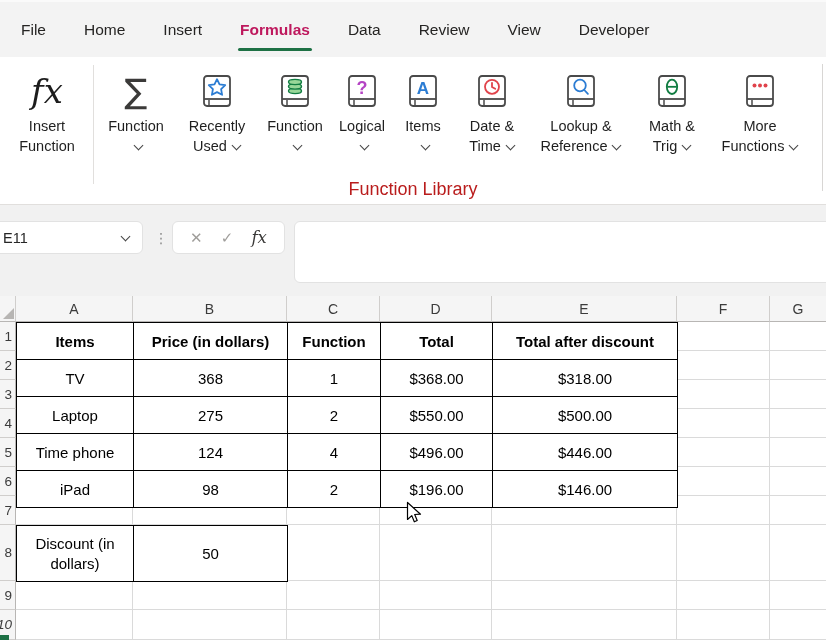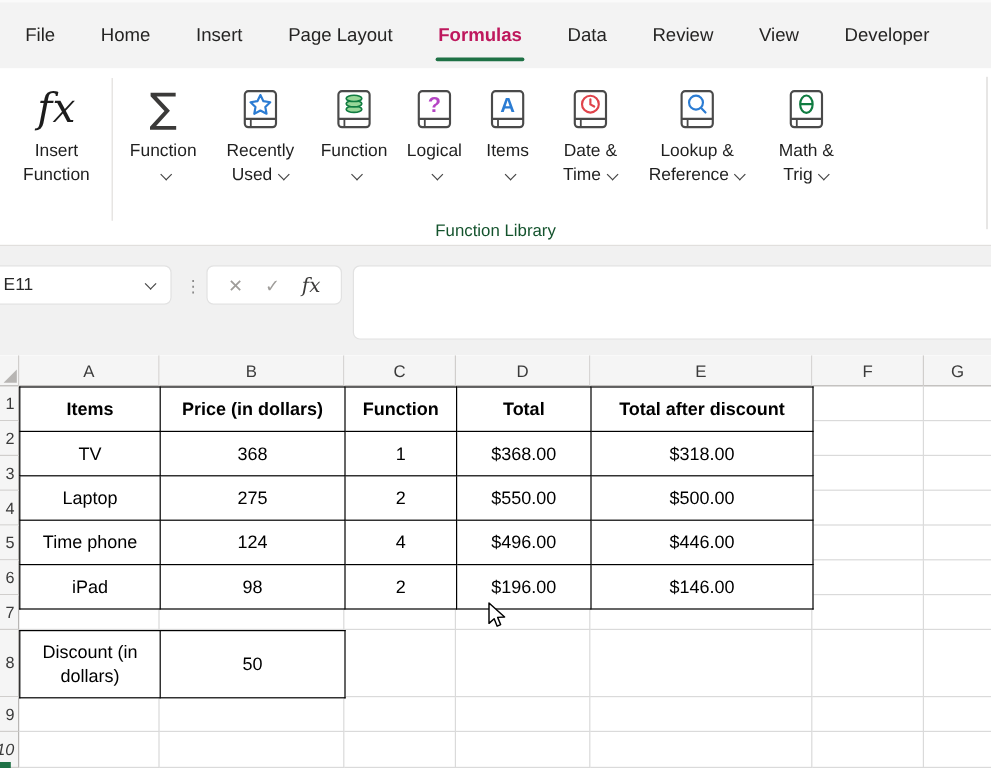--- a/index.html
+++ b/index.html
@@ -28,21 +28,21 @@
   .fx-big{font-family:"DejaVu Serif",serif;font-style:italic;font-size:34px;color:#1c1c1c;line-height:1;}
   .sigma-big{font-family:"DejaVu Sans",sans-serif;font-size:34px;color:#3b3a39;line-height:1;}
   .rb-l1,.rb-l2{font-size:14.5px;line-height:20px;color:#1f1f1f;display:flex;align-items:center;
                 justify-content:center;gap:5px;height:20px;white-space:nowrap;}
   .chev{width:9px;height:9px;display:inline-block;position:relative;}
   .chev::before{content:"";position:absolute;left:1px;top:0;width:6px;height:6px;
                 border-right:1.6px solid #444;border-bottom:1.6px solid #444;transform:rotate(45deg);}
   .rb-sep{width:1px;background:#e1dfdd;margin:8px 3px 20px 3px;}
   .ribbon-right-sep{position:absolute;right:3px;top:7px;bottom:13px;width:1px;background:#d8d6d4;}
   .group-label{position:absolute;bottom:4px;left:0;right:0;text-align:center;
-               font-size:14px;color:#14532d;}
+               font-size:18px;color:#b91c1c;}
 
   
   .fbar{position:absolute;top:205px;left:0;right:0;height:91px;background:#f1f1f1;}
   .namebox{position:absolute;left:-10px;top:16px;width:153px;height:33px;background:#fff;
            border:1px solid #e2e2e2;border-radius:6px;display:flex;align-items:center;
            padding:0 12px 0 12px;box-sizing:border-box;font-size:14.5px;color:#262626;}
   .namebox .chev{margin-left:auto;}
   .fbar-dots{position:absolute;left:153px;top:16px;height:33px;width:16px;display:flex;
              align-items:center;justify-content:center;color:#8a8a8a;font-size:14px;}
   .fxbox{position:absolute;left:172px;top:16px;width:113px;height:33px;background:#fff;
@@ -86,21 +86,20 @@
 </style>
 </head>
 <body>
 
 <div id="app">
 
   <div class="tabbar">
     <div class="tab">File</div>
     <div class="tab">Home</div>
     <div class="tab">Insert</div>
-    <div class="tab">Page Layout</div>
     <div class="tab active">Formulas</div>
     <div class="tab">Data</div>
     <div class="tab">Review</div>
     <div class="tab">View</div>
     <div class="tab">Developer</div>
   </div>
 
   <div class="ribbon">
     <div class="ribbon-inner">
 
@@ -237,20 +236,37 @@
             <path d="M10.2 12.8 h9.6" stroke="#107c41" stroke-width="1.8"></path>
           </svg>
         </div>
         <div class="rb-l1">Math &amp;</div>
         <div class="rb-l2">
             <span>Trig</span>
             <span class="chev"></span>
           </div>
       </div>
 
+      <div class="rb-btn w-mf">
+        <div class="rb-icon">
+          <svg width="30" height="34" viewBox="0 0 30 34">
+            <rect x="2" y="2" width="26" height="30" rx="3" fill="#fff" stroke="#4a4a4a" stroke-width="1.8"></rect>
+            <path d="M2 25 h26" stroke="#4a4a4a" stroke-width="1.8"></path>
+            <path d="M7 25.9 v6" stroke="#4a4a4a" stroke-width="1.5"></path>
+            <circle cx="9.5" cy="11.5" r="2" fill="#e0434b"></circle>
+            <circle cx="15" cy="11.5" r="2" fill="#e0434b"></circle>
+            <circle cx="20.5" cy="11.5" r="2" fill="#e0434b"></circle>
+          </svg>
+        </div>
+        <div class="rb-l1">More</div>
+        <div class="rb-l2">
+            <span>Functions</span>
+            <span class="chev"></span>
+          </div>
+      </div>
 
     </div>
     <div class="ribbon-right-sep"></div>
     <div class="group-label">Function Library</div>
   </div>
 
   <div class="fbar">
     <div class="namebox">
       <span>E11</span>
       <span class="chev"></span>

